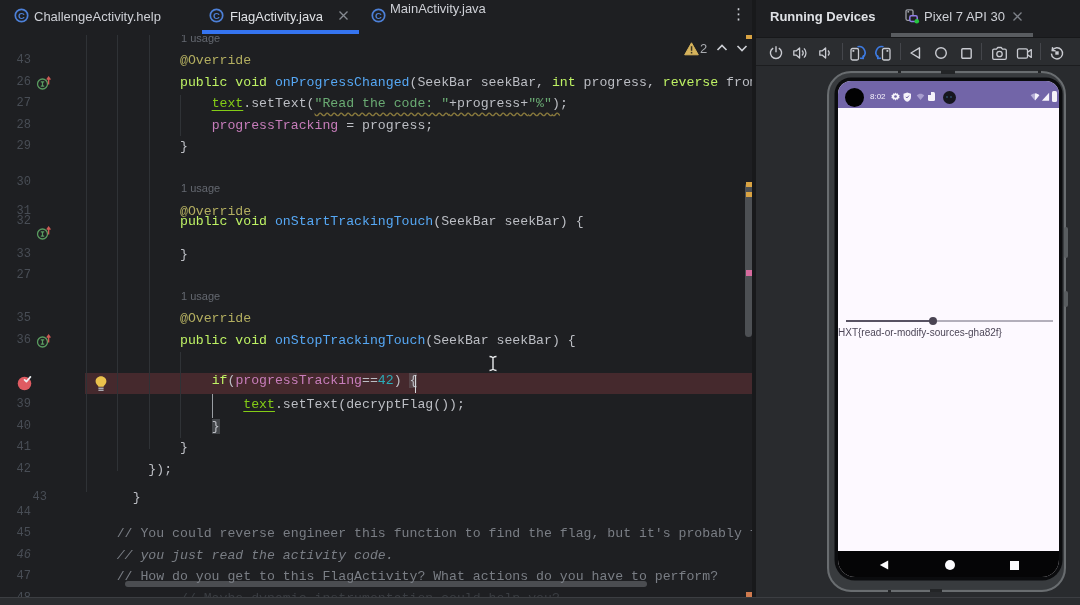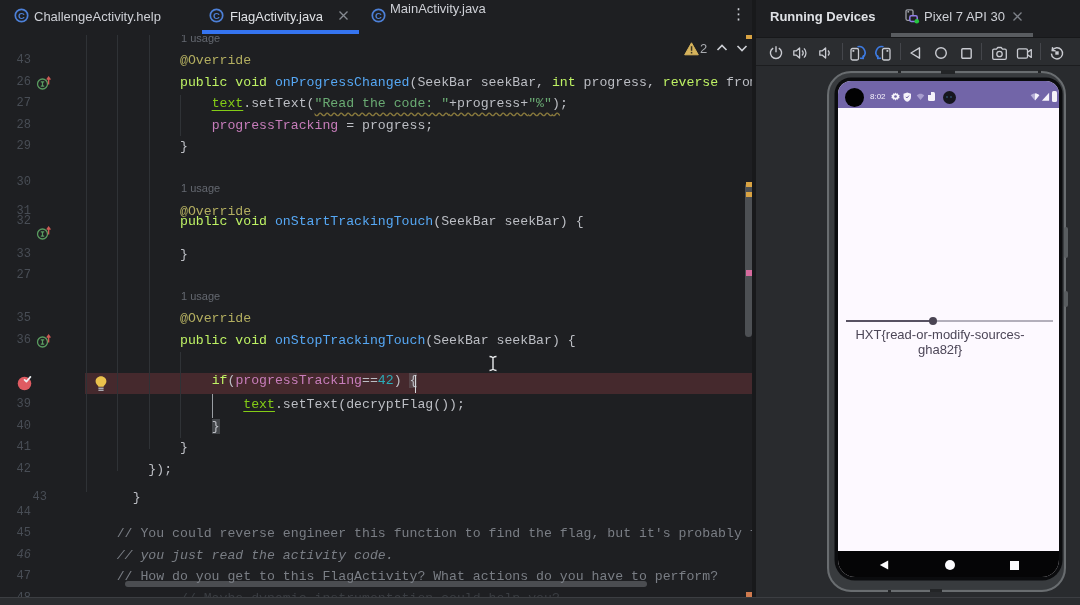--- a/index.html
+++ b/index.html
@@ -238,18 +238,18 @@
 <path d="M0.8 3.8 C3.8 0.8 8.2 0.8 11.2 3.8 L6 10 Z" fill="#b5aed6"></path>
 <path d="M6 10 L11.2 3.8 C9.8 2.4 8 1.7 6 1.7 Z" fill="#f5f2fa"></path>
 </svg>
 <svg style="position:absolute;left:1040.5px;top:91.5px;width:9px;height:9.5px;" viewBox="0 0 10 11">
 <path d="M9.2 0.8 V10 H0.8 Z" fill="#f5f2fa"></path>
 </svg>
 <div style="position:absolute;left:1052px;top:91px;width:5px;height:11px;border-radius:1.5px;background:#f5f2fa;"></div>
 <div style="position:absolute;left:846px;top:319.8px;width:87px;height:2.2px;background:#585263;"></div>
 <div style="position:absolute;left:933px;top:320.2px;width:120px;height:1.5px;background:#b3afbb;"></div>
 <div style="position:absolute;left:929px;top:317px;width:8px;height:8px;border-radius:50%;background:#4a4453;"></div>
-<div style="position:absolute;left:838px;top:327px;width:204px;text-align:center;font-size:13px;color:#4d4758;">HXT{read-or-modify-sources-gha82f}</div>
+<div style="position:absolute;left:838px;top:327px;width:204px;text-align:left;font-size:10px;color:#4d4758;">HXT{read-or-modify-sources-gha82f}</div>
 <svg style="position:absolute;left:879px;top:560px;width:10px;height:10px;" viewBox="0 0 10 10">
 <path d="M9.2 0.5 V9.5 L0.8 5 Z" fill="#fbfbfd"></path>
 </svg>
 <div style="position:absolute;left:944.5px;top:560px;width:10px;height:10px;border-radius:50%;background:#fbfbfd;"></div>
 <div style="position:absolute;left:1009.5px;top:560.5px;width:9px;height:9px;background:#fbfbfd;"></div>
 
 </body></html>

